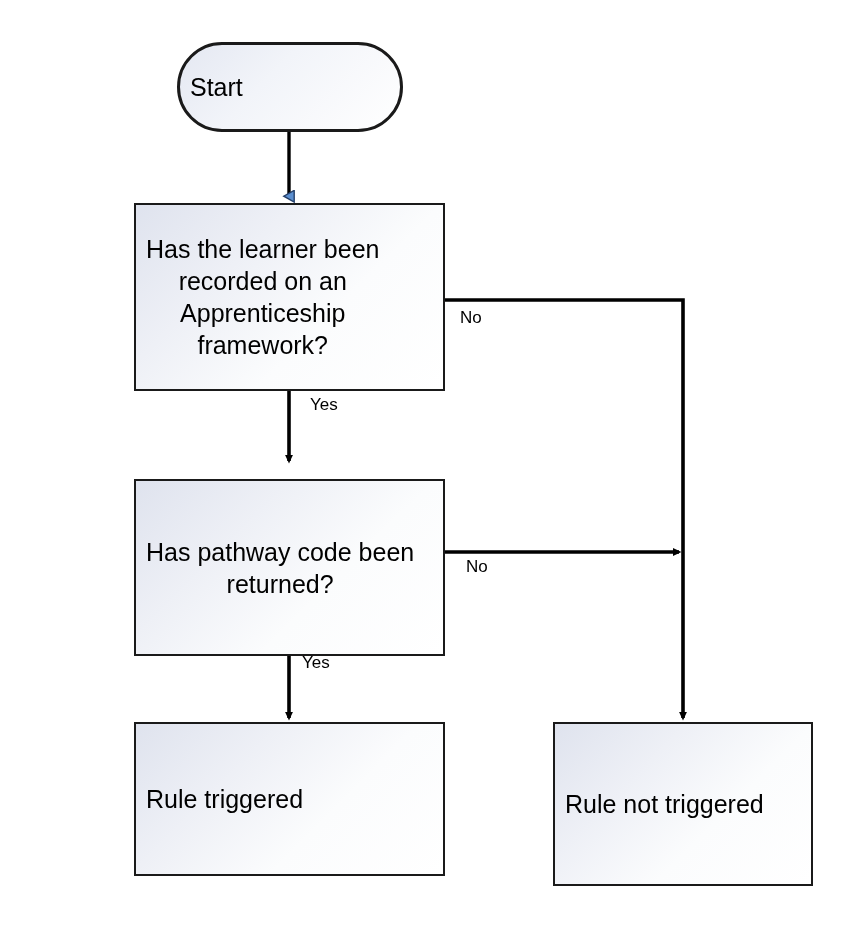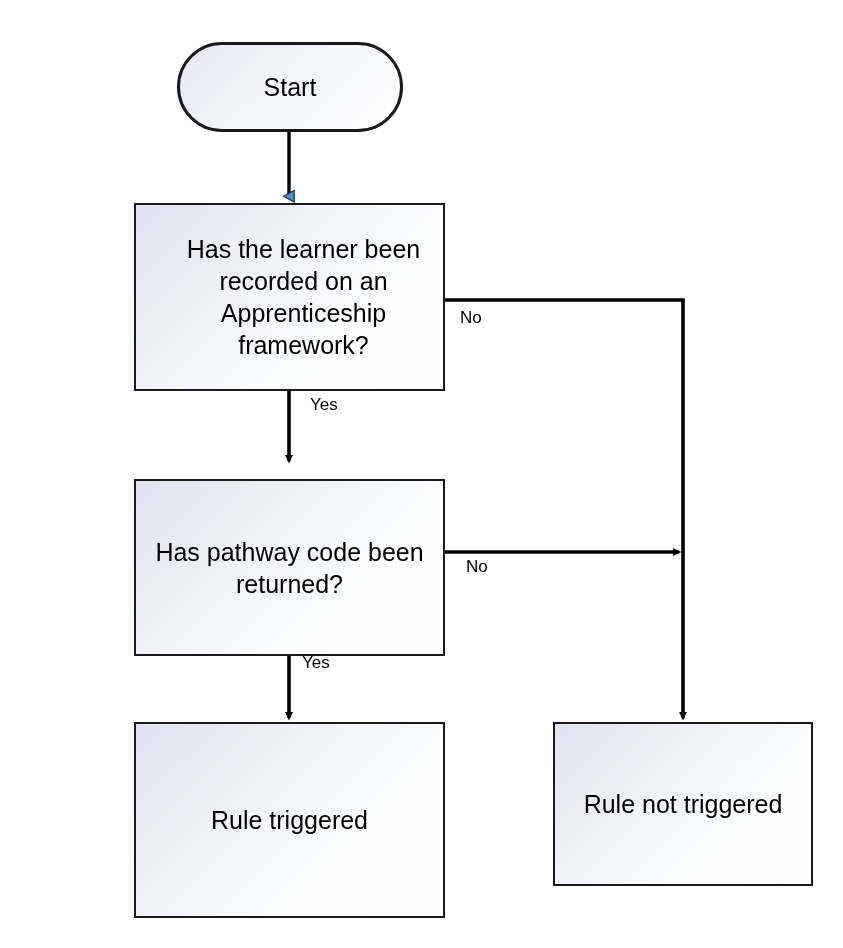--- a/index.html
+++ b/index.html
@@ -24,21 +24,21 @@
     width: 843px;
     height: 948px;
   }
 
   
   .node {
     position: absolute;
     box-sizing: border-box;
     display: flex;
     align-items: center;
-    justify-content: center;
+    justify-content: flex-start;
     text-align: center;
     color: #000000;
     border: 2px solid #1a1a1a;
     background-image: linear-gradient(135deg, #dfe3ee 0%, #eef0f6 32%, #fbfcfd 62%, #ffffff 100%);
     font-size: 25px;
     line-height: 1.28;
   }
   .node .label {
     display: block;
     padding: 0 10px;
@@ -92,33 +92,33 @@
 
     <g>
       <path d="M289,640 L289,718" fill="none" stroke="#000000" stroke-width="3.6" marker-end="url(#arrow-black)"></path>
     </g>
   </svg>
 
   <div class="node terminator" style="left:177px; top:42px; width:226px; height:90px;">
     <span class="label">Start</span>
   </div>
 
-  <div class="node" style="left:134px; top:203px; width:311px; height:188px;padding-left:28px;">
+  <div class="node" style="left:134px; top:203px; width:311px; height:188px;">
     <span class="label">Has the learner been
 recorded on an
 Apprenticeship
 framework?</span>
   </div>
 
   <div class="node" style="left:134px; top:463px; width:311px; height:177px;margin-top:16px;">
     <span class="label">Has pathway code been
 returned?</span>
   </div>
 
-  <div class="node" style="left:134px; top:722px; width:311px; height:196px;">
+  <div class="node" style="left:134px; top:722px; width:311px; height:154px;">
     <span class="label">Rule triggered</span>
   </div>
 
   <div class="node" style="left:553px; top:722px; width:260px; height:164px;">
     <span class="label">Rule not triggered</span>
   </div>
 
   <div class="edge-label" style="left:460px; top:309px;">No</div>
 
   <div class="edge-label" style="left:310px; top:396px;">Yes</div>

